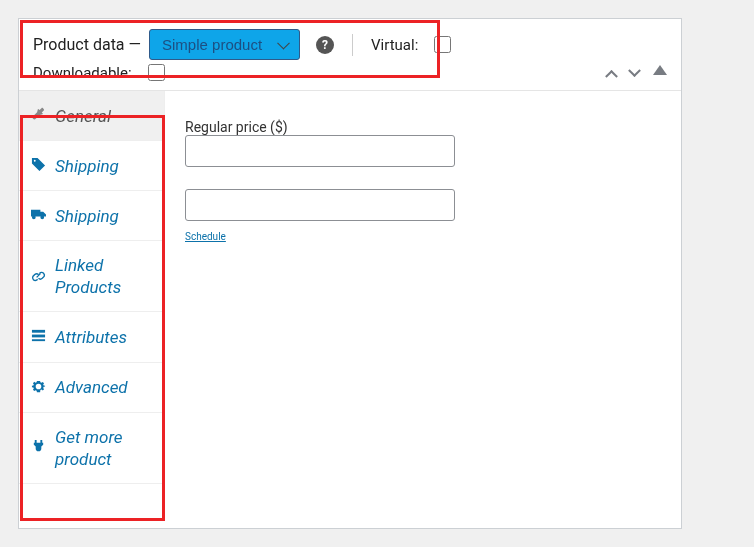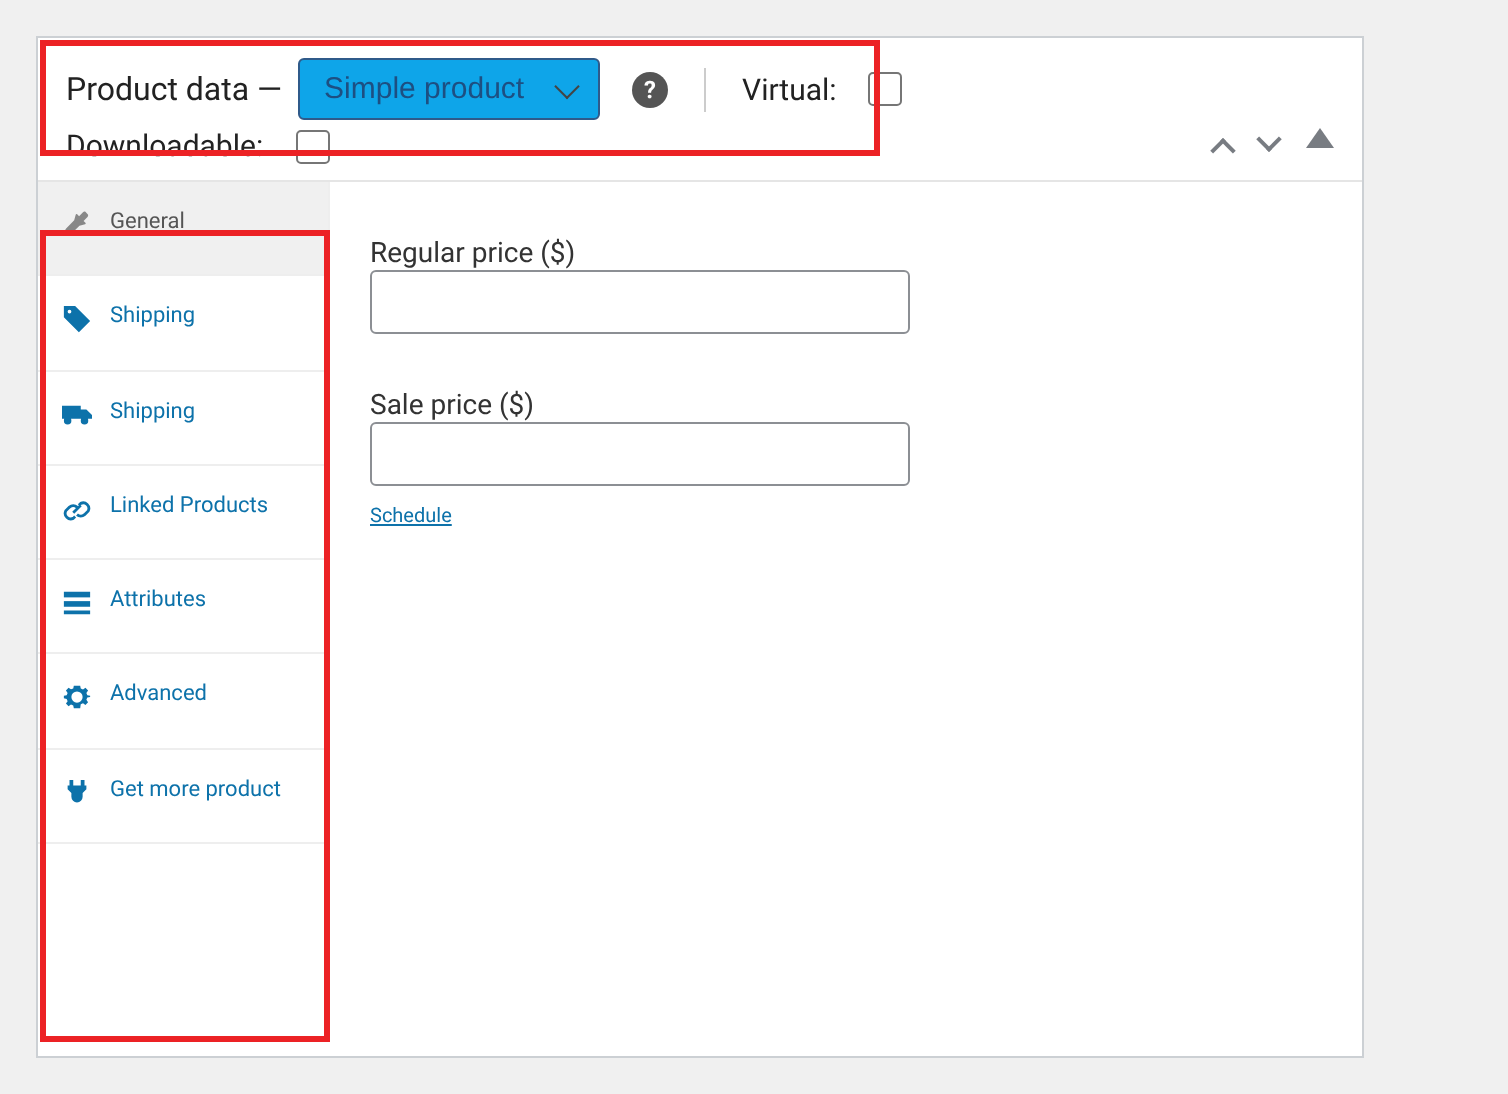--- a/index.html
+++ b/index.html
@@ -72,21 +72,21 @@
       margin-left: 8px;
     }
     .vline {
       width: 1px;
       height: 22px;
       background: #ccc;
       margin: 0 10px;
     }
     .checkbox-label {
       display: inline-flex;
-      align-items: center;
+      align-items: flex-start;
       gap: 16px;
       color: #222;
       font-size: 15px;
     }
     .checkbox-label input[type=checkbox] {
       width: 17px;
       height: 17px;
       border: 1px solid #777;
       border-radius: 3px;
     }
@@ -142,26 +142,27 @@
       height: calc(100% - 92px);
     }
     .sidebar {
       width: 146px;
       border-right: 1px solid #eee;
     }
     .tab-item {
       border-bottom: 1px solid #eee;
       padding: 13px 12px;
       display: flex;
-      align-items: flex-start;
+      align-items: center;
       gap: 8px;
       cursor: pointer;
       color: #0d72aa;
-      font-size: 11px;
+      font-size: 17px;
       line-height: 1.3;
+      font-style: italic;
     }
     .tab-item.active {
       background: #f0f0f0;
       color: #555;
     }
     .tab-item .icon {
       flex-shrink: 0;
       width: 16px;
       margin-top: 1px;
     }
@@ -309,21 +310,20 @@
     <div class="main">
 
       <div class="field-row">
         <div class="field-label">Regular price ($)</div>
         <div class="field-input">
           <input type="text" value="" style="">
         </div>
       </div>
 
       <div class="field-row">
-        <div class="field-label">Sale price ($)</div>
         <div class="field-input">
           <input type="text" value="" style=""><br>
           <a class="schedule-link">Schedule</a>
         </div>
       </div>
 
     </div>
 
   </div>
 

